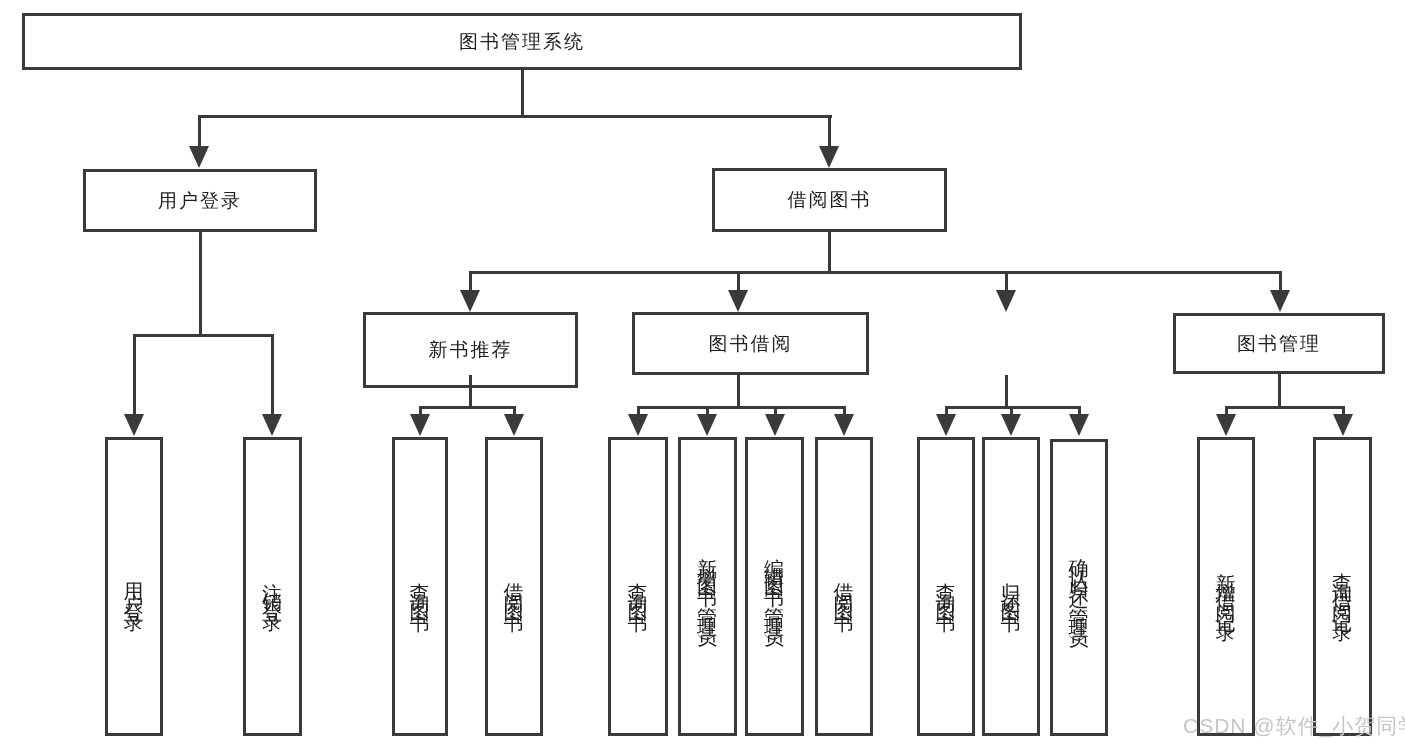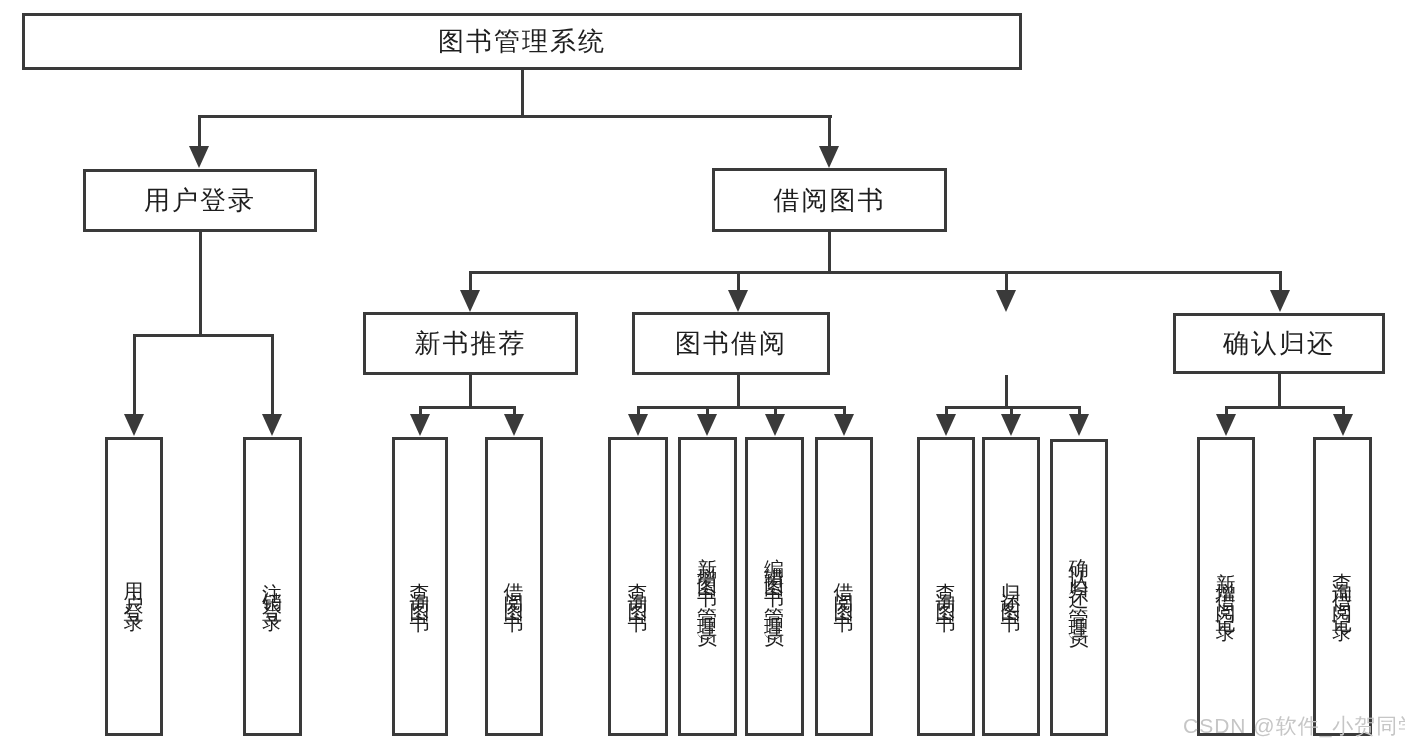--- a/index.html
+++ b/index.html
@@ -5,21 +5,21 @@
   html,body{margin:0;padding:0;background:#ffffff;}
   #stage{
     position:relative;width:1405px;height:747px;background:#ffffff;
     overflow:hidden;font-family:"Liberation Sans",sans-serif;
   }
   .box{
     position:absolute;box-sizing:border-box;border:3px solid #3a3a3a;background:#ffffff;
     display:flex;align-items:center;justify-content:center;
   }
   .hlabel{
-    font-size:26px;letter-spacing:2px;color:#1e1e1e;white-space:nowrap;
+    font-size:19px;letter-spacing:2px;color:#1e1e1e;white-space:nowrap;
   }
   .vlabel{
     writing-mode:vertical-rl;text-orientation:mixed;
     font-size:20px;letter-spacing:10px;color:#1e1e1e;line-height:1;
   }
   .hline{position:absolute;height:3px;background:#3a3a3a;}
   .vline{position:absolute;width:3px;background:#3a3a3a;}
   .arrow{
     position:absolute;width:0;height:0;
     border-left:10px solid transparent;border-right:10px solid transparent;
@@ -71,28 +71,28 @@
     <div class="vline" style="left:469px;top:271px;height:22px;"></div>
     <div class="arrow" style="left:460px;top:290px;"></div>
     <div class="vline" style="left:737px;top:271px;height:22px;"></div>
     <div class="arrow" style="left:728px;top:290px;"></div>
     <div class="vline" style="left:1005px;top:271px;height:22px;"></div>
     <div class="arrow" style="left:996px;top:290px;"></div>
     <div class="vline" style="left:1279px;top:271px;height:22px;"></div>
     <div class="arrow" style="left:1270px;top:290px;"></div>
   </div>
 
-  <div class="box" style="left:363px;top:312px;width:215px;height:63px;">
+  <div class="box" style="left:363px;top:312px;width:215px;height:76px;">
     <span class="hlabel">新书推荐</span>
   </div>
-  <div class="box" style="left:632px;top:312px;width:198px;height:63px;">
+  <div class="box" style="left:632px;top:312px;width:237px;height:63px;">
     <span class="hlabel">图书借阅</span>
   </div>
   <div class="box" style="left:1173px;top:313px;width:212px;height:61px;">
-    <span class="hlabel">确认归还</span>
+    <span class="hlabel">图书管理</span>
   </div>
 
   <div>
     <div class="vline" style="left:469px;top:375px;height:34px;"></div>
     <div class="hline" style="left:419px;top:406px;width:97px;"></div>
     <div class="vline" style="left:419px;top:406px;height:12px;"></div>
     <div class="arrow" style="left:410px;top:414px;"></div>
     <div class="vline" style="left:513px;top:406px;height:12px;"></div>
     <div class="arrow" style="left:504px;top:414px;"></div>
   </div>

